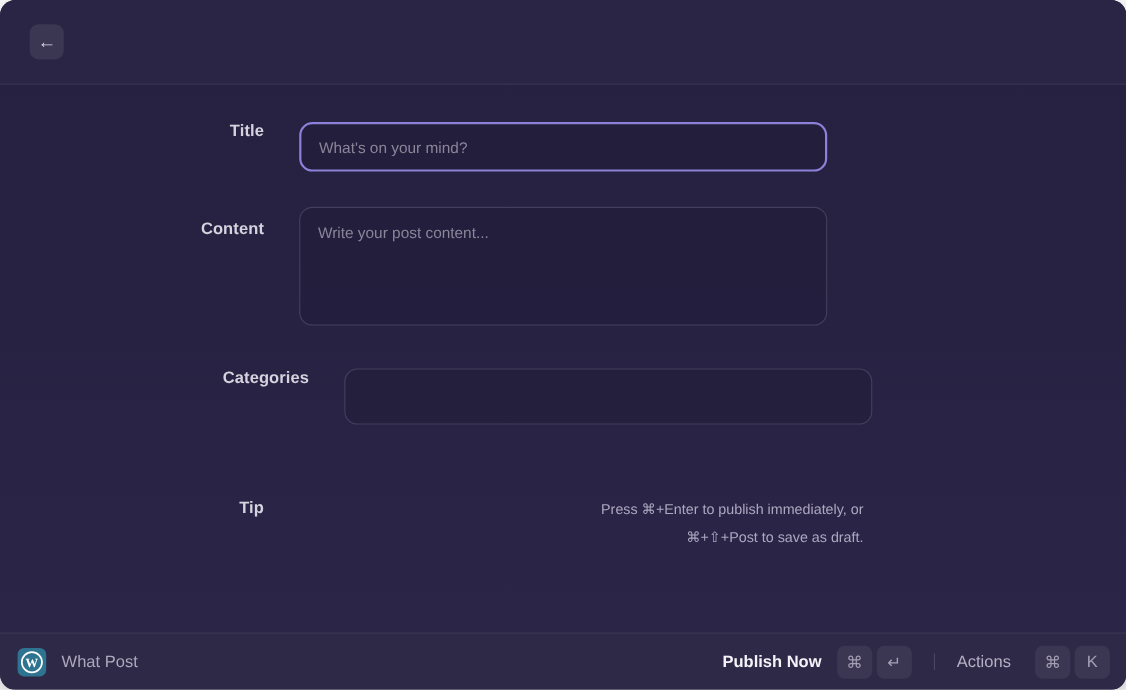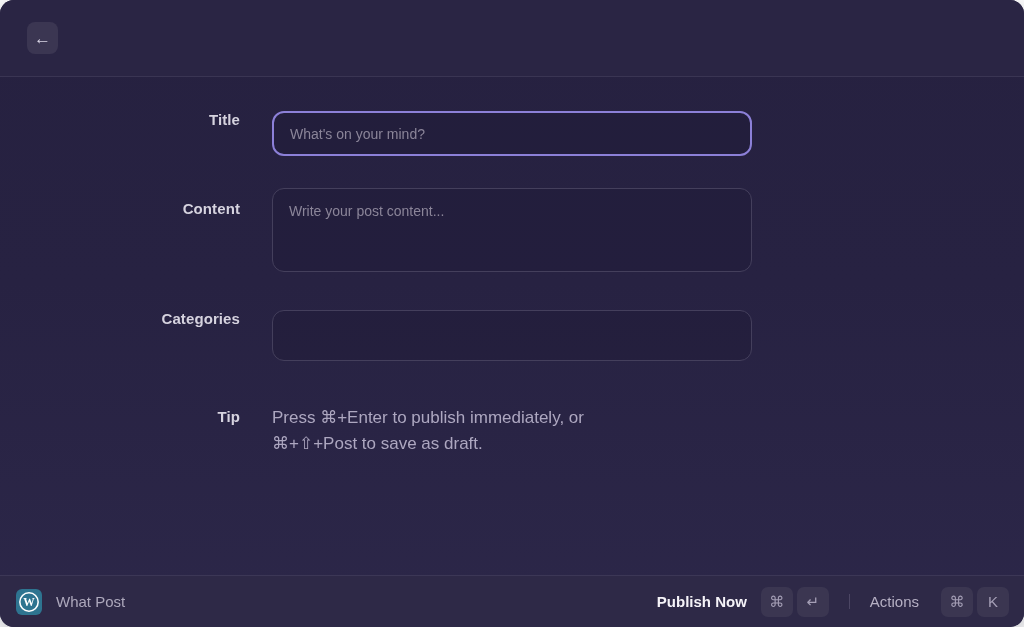--- a/index.html
+++ b/index.html
@@ -24,49 +24,49 @@
     width: 31px; height: 32px;
     background: #3b3652; border: none; border-radius: 8px;
     color: #d9d5e4; font-size: 17px; line-height: 1;
     display: flex; align-items: center; justify-content: center;
     cursor: pointer;
   }
   
   .main { flex: 1 1 auto; padding-top: 34px; }
   .row { display: flex; margin-bottom: 0; }
   .row + .row { margin-top: 32px; }
-  .row.categories-row { margin-top: 34px; }
-  .row.tip-row { margin-top: 44px; }
+  .row.categories-row { margin-top: 34px; padding-left: 41px; }
+  .row.tip-row { margin-top: 64px; gap: 33px; }
   .row-label {
     flex: 0 0 240px; text-align: right;
     color: #d6d3df; font-size: 15px; font-weight: 600;
     letter-spacing: 0.1px;
   }
   .row.center { align-items: flex-start; }
   .row.top { align-items: flex-start; }
   .field-wrap { margin-left: 32px; width: 480px; }
   .text-input, .text-area {
     width: 480px;
     background: rgba(10,7,22,0.12);
     border: 1px solid #443f5c;
     border-radius: 12px;
     color: #e8e6ef; font-size: 14px;
     font-family: "Liberation Sans", sans-serif;
     padding: 0 16px;
     outline: none;
   }
   .text-input::placeholder, .text-area::placeholder { color: #8b8599; opacity: 1; }
   .title-input { height: 45px; border: 2px solid #8c80d8; }
-  .text-area { height: 84px; padding-top: 11px; resize: none; line-height: 22px; }
+  .text-area { height: 108px; padding-top: 11px; resize: none; line-height: 22px; }
   .categories-input { height: 51px; }
   .content-label { padding-top: 12px; }
   .tip-label { padding-top: 3px; }
   .tip-text {
     margin-left: 32px; width: 480px;
-    color: #ada7c0; font-size: 17px; line-height: 26px;
+    color: #ada7c0; font-size: 13px; line-height: 26px; text-align: right;
   }
   
   .footer {
     flex: 0 0 52px; height: 52px;
     background: #2e2947;
     border-top: 1px solid #3c3756;
     display: flex; align-items: center;
     padding: 0 15px 0 16px;
   }
   .footer-left { display: flex; align-items: center; gap: 14px; }

